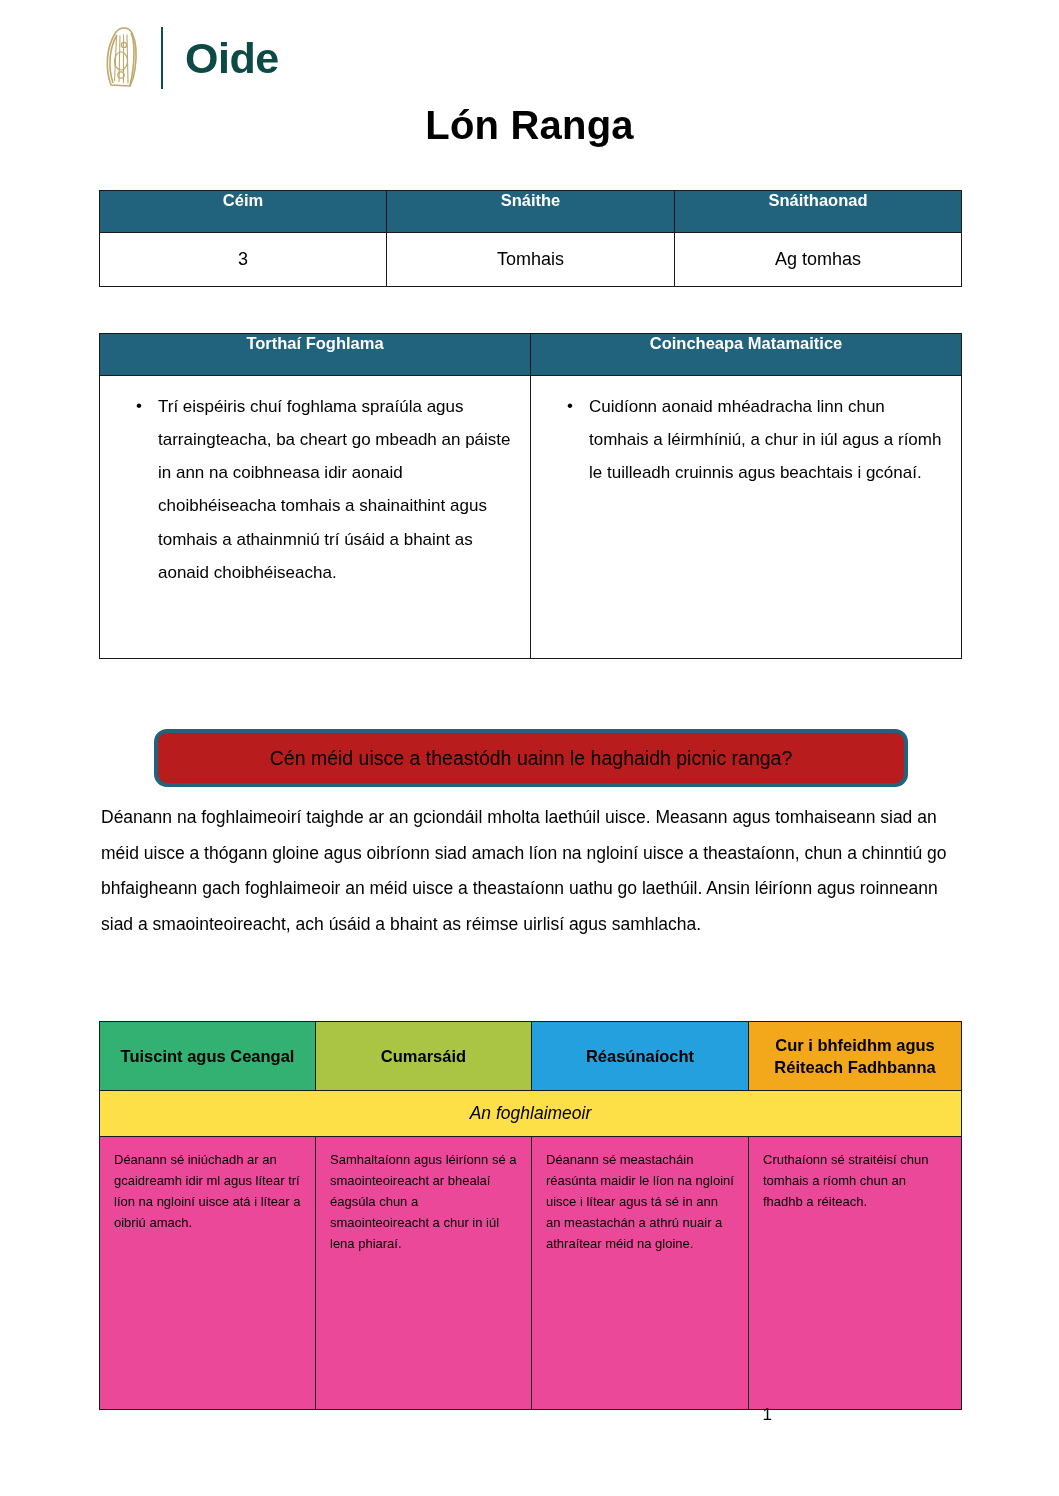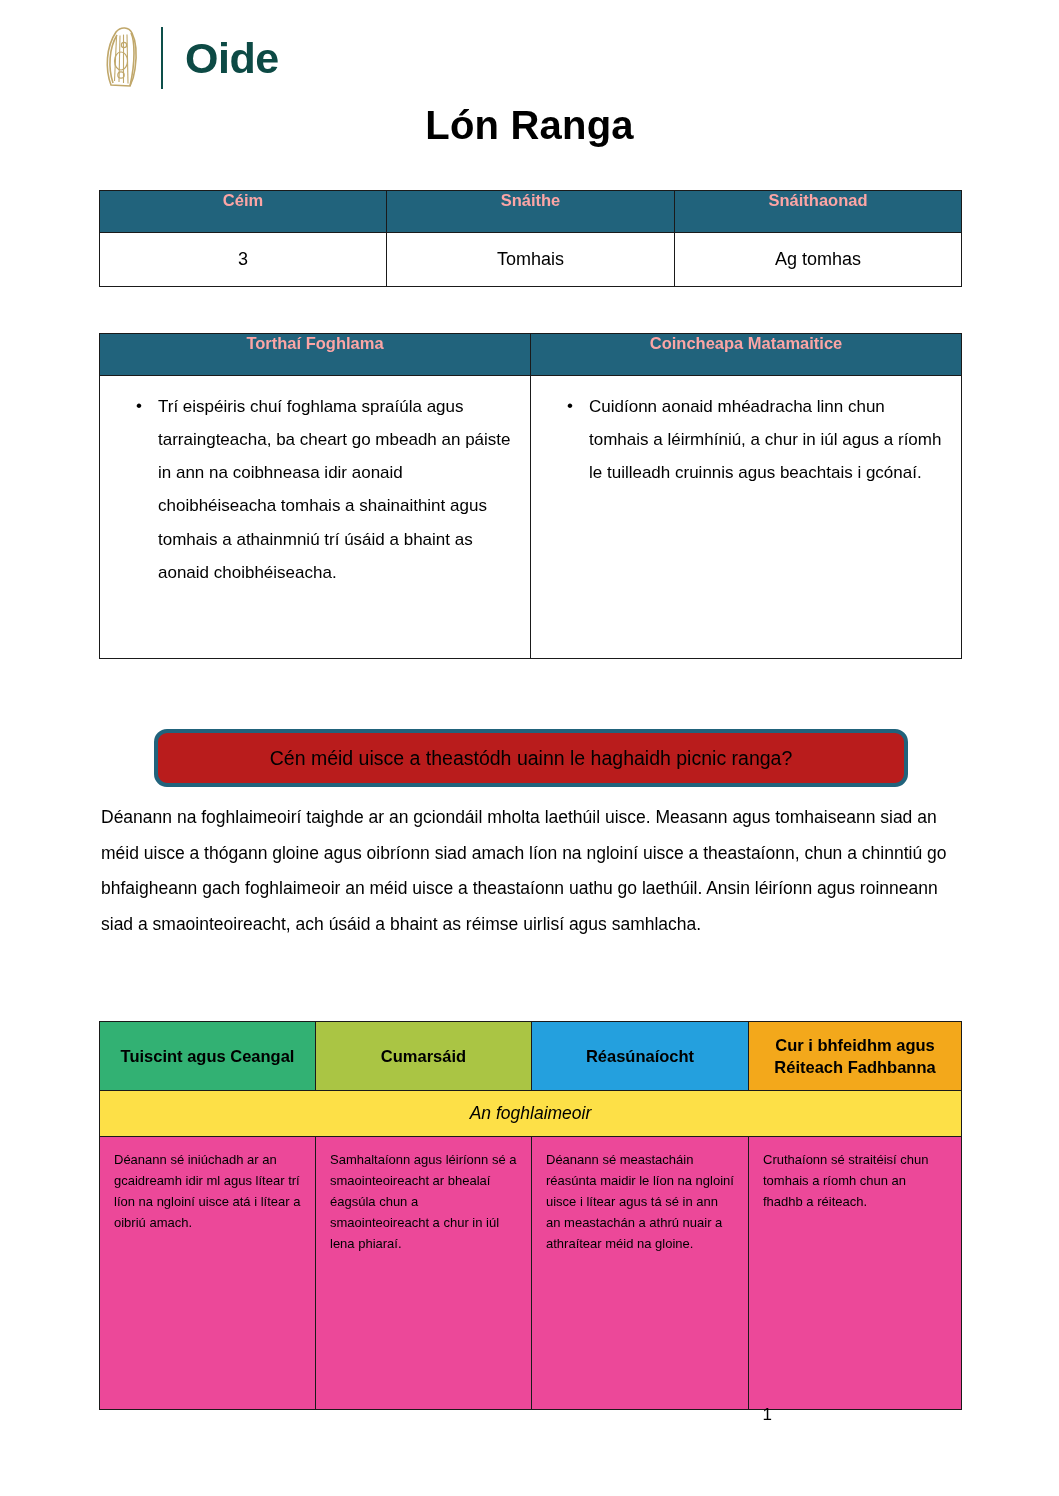--- a/index.html
+++ b/index.html
@@ -69,21 +69,21 @@
     table-layout: fixed;
     border: 1.5px solid #1a1a1a;
   }
   .tbl td, .tbl th {
     border: 1.5px solid #1a1a1a;
     vertical-align: top;
     padding: 0;
   }
   .hdr-teal {
     background: #21637c;
-    color: #fca5a5;
+    color: #ffffff;
     font-weight: bold;
     text-align: center;
     font-size: 16.5px;
     height: 41px;
     vertical-align: middle;
   }
 
   
   #table-step {
     left: 99px;

